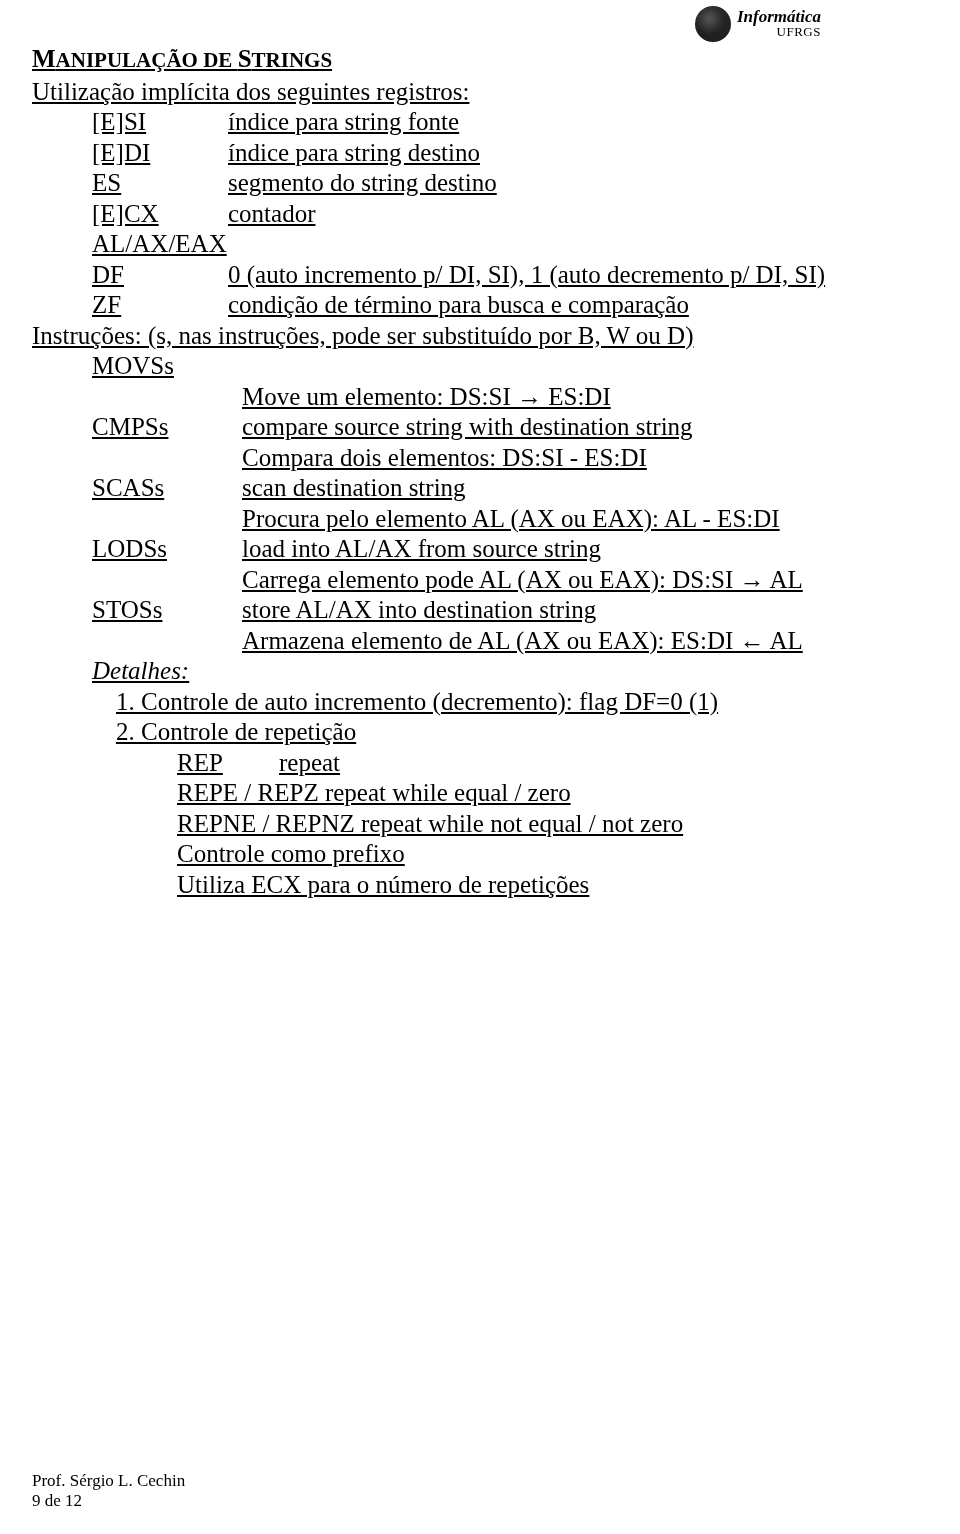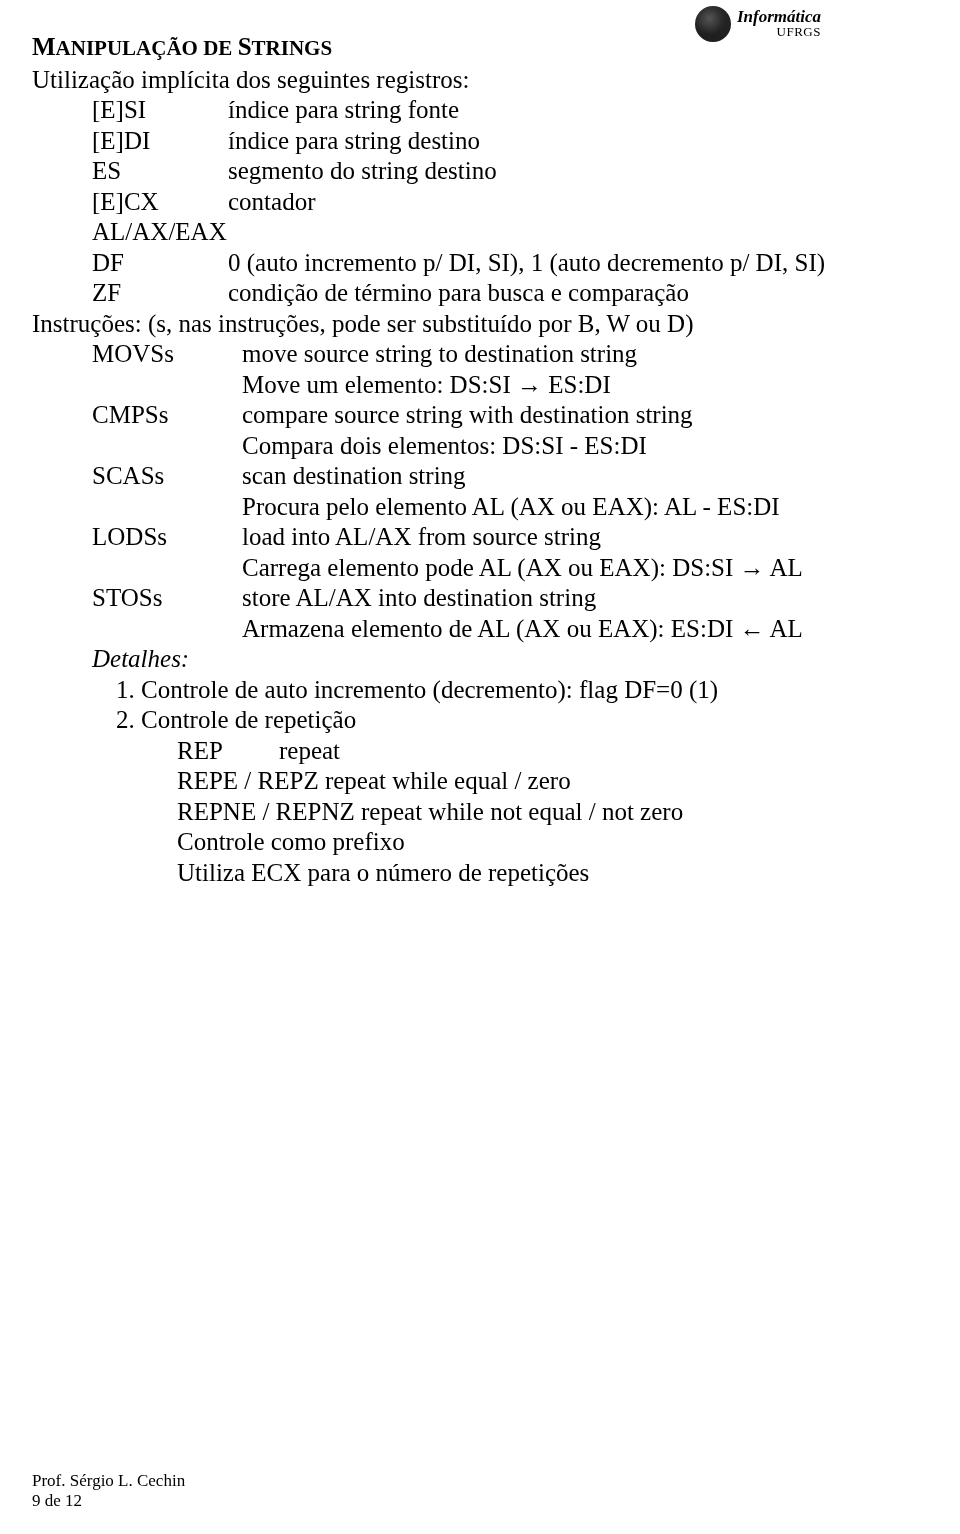--- a/index.html
+++ b/index.html
@@ -11,21 +11,22 @@
     font-family: "Times New Roman", Times, serif;
     color: #000;
     font-size: 25px;
     line-height: 1.22;
   }
   .page {
     position: relative;
     width: 909px;
     height: 1534px;
     box-sizing: border-box;
-    padding: 32px 50px 0 32px;
+    padding: 44px 50px 0 32px;
+    text-decoration: underline;
   }
   .logo {
     position: absolute;
     top: 6px;
     right: 88px;
     display: flex;
     align-items: center;
     gap: 6px;
   }
   .logo .globe {
@@ -130,21 +131,20 @@
     </div>
     <div class="row indent1">
       <div class="col1 narrow">ZF</div>
       <div class="col2">condição de término para busca e comparação</div>
     </div>
 
     <div>Instruções: (s, nas instruções, pode ser substituído por B, W ou D)</div>
 
     <div class="row indent1">
       <div class="col1 m">MOVSs</div>
-      <div class="col2">move source string to destination string</div>
     </div>
     <div style="padding-left:210px">Move um elemento: DS:SI → ES:DI</div>
 
     <div class="row indent1">
       <div class="col1 m">CMPSs</div>
       <div class="col2">compare source string with destination string</div>
     </div>
     <div style="padding-left:210px">Compara dois elementos: DS:SI - ES:DI</div>
 
     <div class="row indent1">

